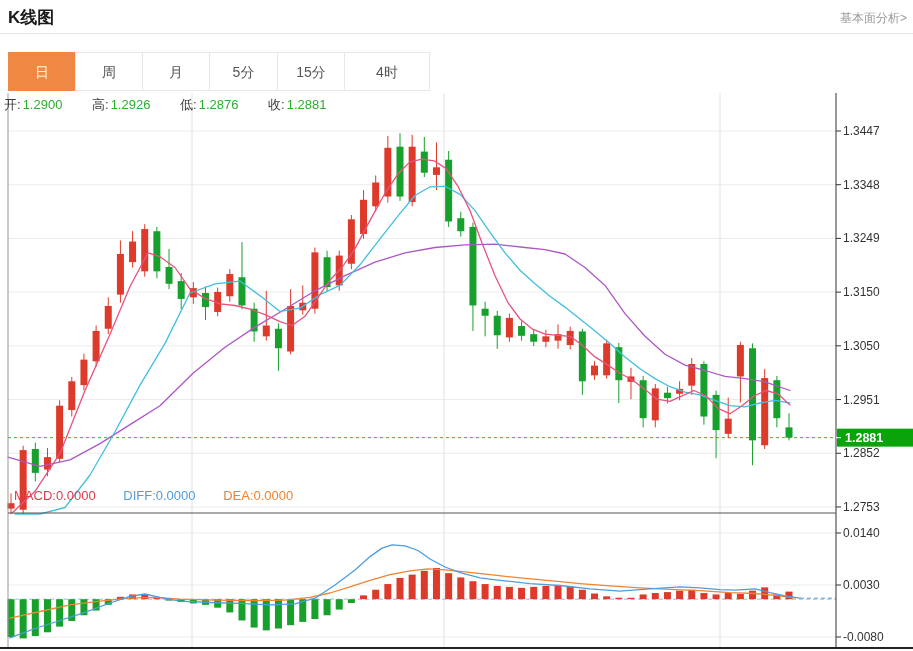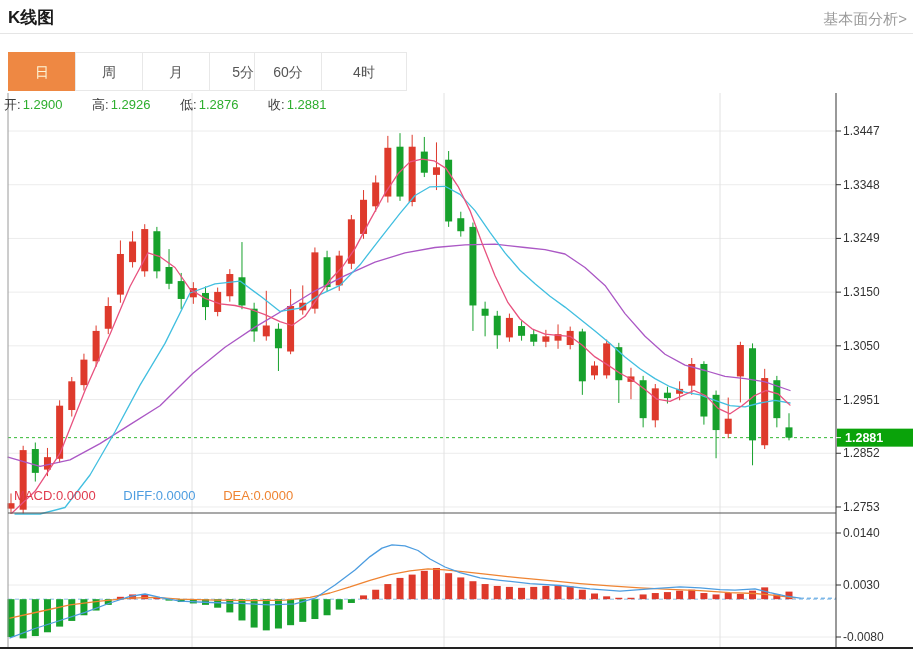--- a/index.html
+++ b/index.html
@@ -1,19 +1,19 @@
 <!DOCTYPE html>
 <html><head>
 <meta charset="utf-8">
 <style>
   html,body{margin:0;padding:0;background:#fff;}
   body{font-family:"Liberation Sans","DejaVu Sans",sans-serif;}
   .page{position:relative;width:913px;height:651px;background:#fff;overflow:hidden;}
   .hdr-title{position:absolute;left:8px;top:6px;font-size:17px;font-weight:bold;color:#1a1a1a;}
-  .hdr-link{position:absolute;right:6px;top:10px;font-size:15px;color:#9a9a9a;text-decoration:none;cursor:pointer;}
+  .hdr-link{position:absolute;right:6px;top:10px;font-size:12px;color:#9a9a9a;text-decoration:none;cursor:pointer;}
   .hdr-divider{position:absolute;left:0;top:33px;width:913px;height:1px;background:#e5e5e5;}
   .tabbar{position:absolute;left:8px;top:52px;height:39px;display:flex;}
   .tab{box-sizing:border-box;height:39px;line-height:39px;text-align:center;font-size:14px;
        color:#555;background:#fff;border:1px solid #e8e8e8;margin-left:-1px;cursor:pointer;}
   .tab:first-child{margin-left:0;}
   .tab.selected{background:#ee8843;color:#fdf5d7;border-color:#ee8843;}
   .legend{position:absolute;font-size:13px;white-space:nowrap;z-index:5;}
   .legend span{display:inline-block;}
   .lg-gap{margin-right:26px;}
   .lbl{color:#3c3c3c;}
@@ -26,22 +26,22 @@
 
 <div class="page">
   <div class="hdr-title">K线图</div>
   <a class="hdr-link">基本面分析&gt;</a>
   <div class="hdr-divider"></div>
 
   <div class="tabbar" id="tabbar">
       <div class="tab selected" style="width: 68px;">日</div>
       <div class="tab" style="width: 68px;">周</div>
       <div class="tab" style="width: 68px;">月</div>
-      <div class="tab" style="width: 46px; text-align: right;">5分</div>
-      <div class="tab" style="width: 68px;">60分</div>
+      <div class="tab" style="width: 69px;">5分</div>
+      <div class="tab" style="width: 68px;">15分</div>
       <div class="tab" style="width: 86px;">4时</div>
     </div>
 
   <svg id="chart-svg" class="chart-svg" width="913" height="651">
       <line x1="8" y1="131" x2="836" y2="131" stroke="#ececec" stroke-width="1"></line>
       <line x1="8" y1="184.71" x2="836" y2="184.71" stroke="#ececec" stroke-width="1"></line>
       <line x1="8" y1="238.42000000000002" x2="836" y2="238.42000000000002" stroke="#ececec" stroke-width="1"></line>
       <line x1="8" y1="292.13" x2="836" y2="292.13" stroke="#ececec" stroke-width="1"></line>
       <line x1="8" y1="345.84000000000003" x2="836" y2="345.84000000000003" stroke="#ececec" stroke-width="1"></line>
       <line x1="8" y1="399.55" x2="836" y2="399.55" stroke="#ececec" stroke-width="1"></line>

